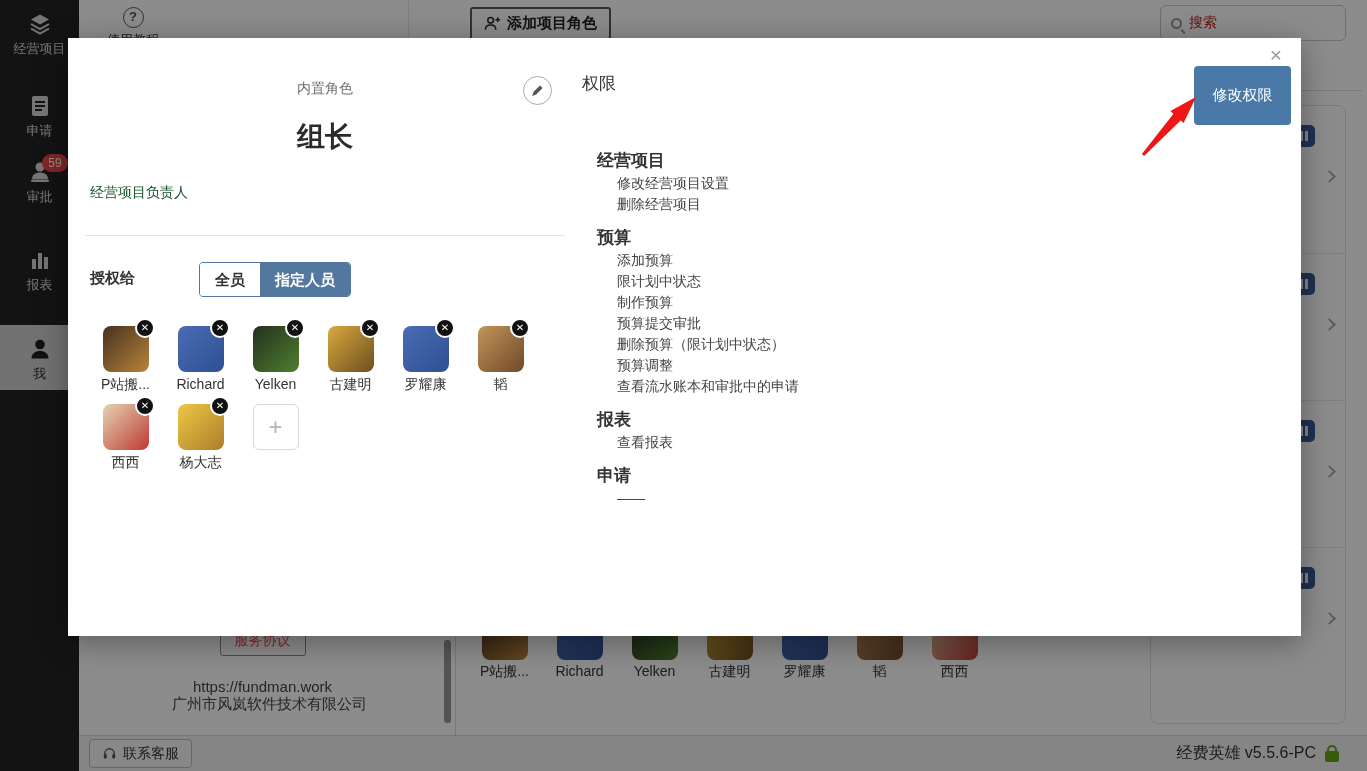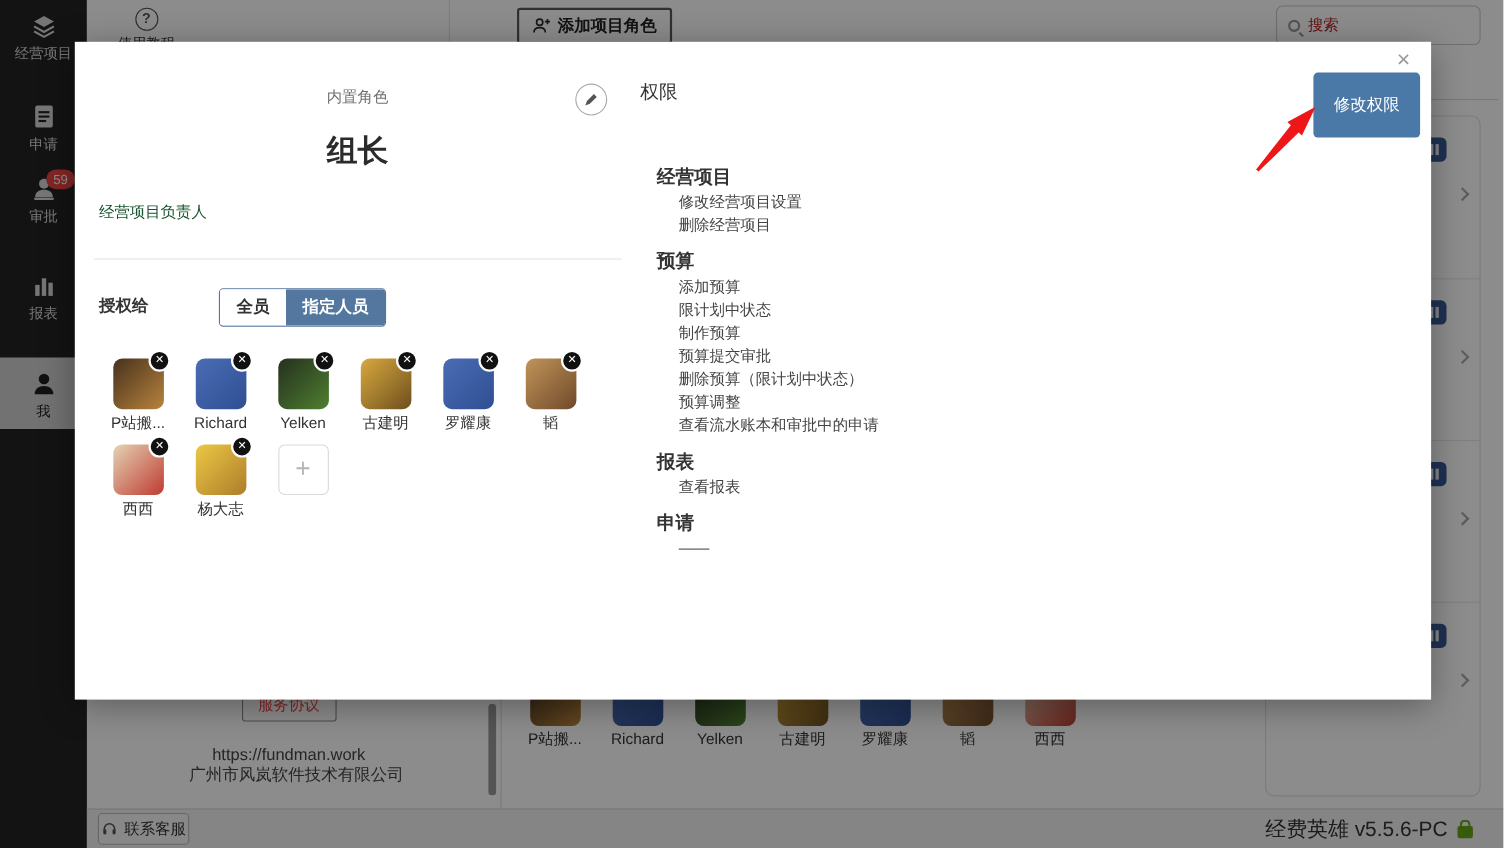--- a/index.html
+++ b/index.html
@@ -55,24 +55,24 @@
   .v-scroll-thumb { position:absolute; left:444px; top:640px; width:7px; height:83px; background:#9a9a9a; border-radius:3px; z-index:1; }
   .v-divider { position:absolute; left:455px; top:560px; width:1px; height:175px; background:#dddddd; z-index:1; }
 
   .bottom-members { position:absolute; left:467px; top:614px; display:flex; z-index:1; }
   .b-member { width:75px; text-align:center; }
   .b-member .avatar { margin:0 auto; }
   .b-member .mname { font-size:14px; color:#333; margin-top:3px; }
 
   .statusbar { position:absolute; left:79px; right:0; bottom:0; height:36px; background:#f2f2f2;
                border-top:1px solid #d8d8d8; z-index:1; display:flex; align-items:center; }
-  .contact-btn { margin-left:10px; height:29px; padding:0 2px; border:1px solid #bbb; border-radius:4px;
+  .contact-btn { margin-left:10px; height:29px; padding:0 12px; border:1px solid #bbb; border-radius:4px;
                  background:#f7f7f7; font-size:14px; color:#333; display:flex; align-items:center; gap:6px; cursor:pointer; }
   .sb-right { margin-left:auto; display:flex; align-items:center; gap:9px; padding-right:28px; }
-  .version-text { font-size:19px; color:#333; }
+  .version-text { font-size:16px; color:#333; }
   .lock-icon { position:relative; width:14px; height:11px; background:#67a414; border-radius:2px; margin-top:6px; }
   .lock-icon::before { content:""; position:absolute; left:2px; top:-6px; width:6px; height:7px;
                        border:2px solid #67a414; border-bottom:none; border-radius:5px 5px 0 0; }
 
   
   .overlay { position:absolute; inset:0; background:rgba(0,0,0,.45); z-index:40; }
   .modal { position:absolute; left:68px; top:38px; width:1233px; height:598px; background:#fff; z-index:50;
            box-shadow:0 6px 30px rgba(0,0,0,.35); }
 
   .modal-left { position:absolute; left:0; top:0; width:514px; height:598px; }

